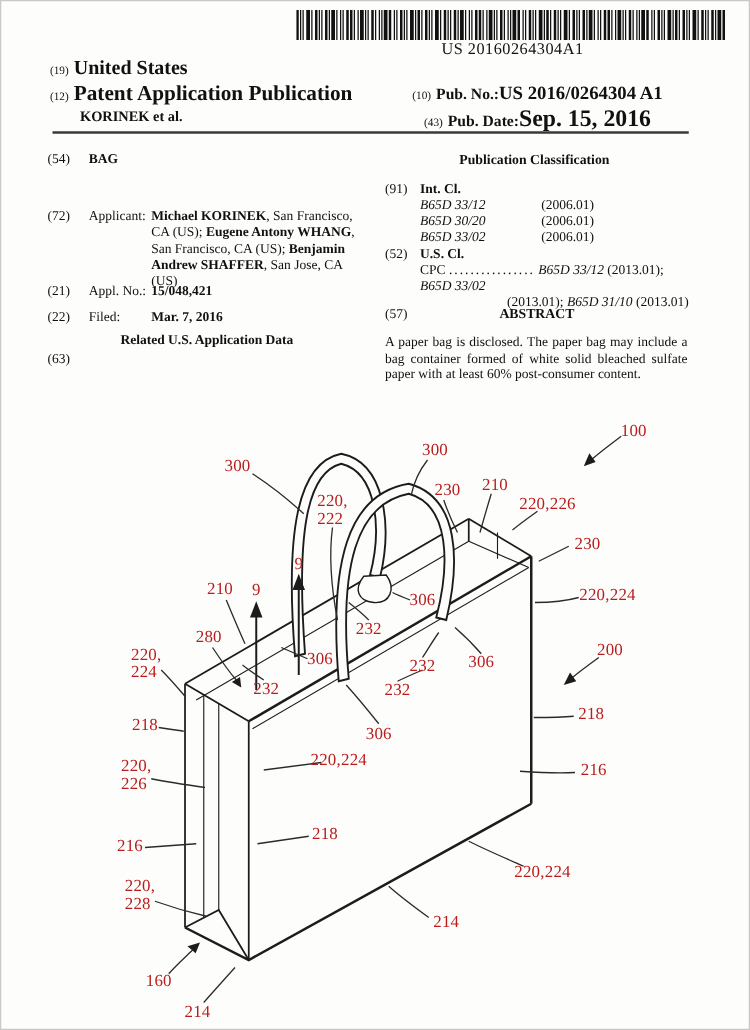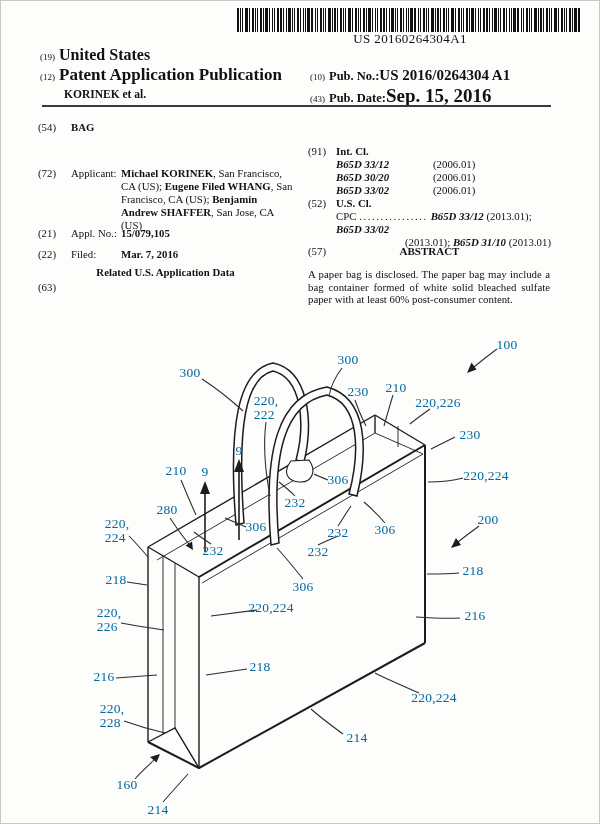--- a/index.html
+++ b/index.html
@@ -1,37 +1,37 @@
 <!DOCTYPE html>
 <html><head>
 <meta charset="utf-8">
 <style>
   html,body{margin:0;padding:0;background:#e8e8e6;}
   .page{position:relative;width:600px;height:824px;background:#fdfdfc;overflow:hidden;
         font-family:"Liberation Serif","DejaVu Serif",serif;color:#111;
         outline:1px solid #c9c9c7;outline-offset:-1px;margin:0 auto;}
   .abs{position:absolute;}
   .b{font-weight:bold;}
-  .bi{font-weight:bold;font-style:italic;}
+  .bi{font-weight:normal;font-style:italic;}
   .num{font-size:9px;white-space:nowrap;}
-  .hrow{display:flex;justify-content:flex-start;align-items:baseline;}
+  .hrow{display:flex;justify-content:center;align-items:baseline;}
   .barcode-number{position:absolute;left:237px;top:31px;width:346px;text-align:center;
                   font-size:13px;letter-spacing:.4px;}
   .rule{position:absolute;left:42px;top:105px;width:509px;height:2px;background:#3a3a3a;}
   .f{position:absolute;font-size:10.8px;line-height:13px;display:flex;align-items:flex-start;}
   .fnum{flex:none;width:33px;}
   .flabel{flex:none;width:50px;}
   .fval{flex:1;}
   .center{display:block;text-align:center;}
   .just{text-align:justify;}
   .clsrow{display:flex;padding-left:28px;line-height:13px;}
   .clscode{flex:none;width:97px;}
   .dots{letter-spacing:1.6px;}
   .fig-label{position:absolute;transform:translate(-50%,-50%);
-             font-size:13.5px;line-height:1.04;letter-spacing:.2px;color:#0369a1;
+             font-size:13.5px;line-height:1.04;letter-spacing:.2px;color:#b91c1c;
              white-space:pre-line;text-align:left;}
   svg .ln{stroke:#1c1c1c;fill:none;}
   svg .ldr{stroke:#2b2b2b;fill:none;stroke-width:1.05;}
   svg .hd{fill:#1c1c1c;stroke:none;}
   svg .wfill{fill:#fdfdfc;stroke:#1c1c1c;}
 </style>
 </head>
 <body>
 
 <div class="page">
@@ -185,41 +185,42 @@
 
   <div class="f" style="left:38px;top:121px;width:255px">
     <span class="fnum">(54)</span>
     <span class="b">BAG</span>
   </div>
 
 
   <div class="f" style="left:38px;top:167px;width:255px">
     <span class="fnum">(72)</span>
     <span class="flabel">Applicant:</span>
-    <span class="fval"><span class="b">Michael KORINEK</span><span>, San Francisco, CA (US); </span><span class="b">Eugene Filed WHANG</span><span>, San Francisco, CA (US); </span><span class="b">Benjamin Andrew SHAFFER</span><span>, San Jose, CA (US)</span></span>
+    <span class="fval"><span class="b">Michael KORINEK</span><span>, San Francisco, CA (US); </span><span class="b">Eugene Antony WHANG</span><span>, San Francisco, CA (US); </span><span class="b">Benjamin Andrew SHAFFER</span><span>, San Jose, CA (US)</span></span>
   </div>
 
   <div class="f" style="left:38px;top:227px;width:255px">
     <span class="fnum">(21)</span>
     <span class="flabel">Appl. No.:</span>
-    <span class="fval b">15/079,105</span>
+    <span class="fval b">15/048,421</span>
   </div>
 
   <div class="f" style="left:38px;top:248px;width:255px">
     <span class="fnum">(22)</span>
     <span class="flabel">Filed:</span>
     <span class="fval b">Mar. 7, 2016</span>
   </div>
 
   <div class="abs b center" style="left:38px;top:266px;width:255px;font-size:10.8px">Related U.S. Application Data</div>
 
   <div class="f" style="left:38px;top:281px;width:255px">
     <span class="fnum">(63)</span>
   </div>
 
+  <div class="abs b center" style="left:305px;top:122px;width:245px;font-size:11px">Publication Classification</div>
 
   <div class="f" style="left:308px;top:145px;width:243px">
     <span class="fnum" style="width:28px">(91)</span>
     <span class="b">Int. Cl.</span>
   </div>
   <div class="abs" style="left:308px;top:158px;width:243px;font-size:10.8px">
     <div class="clsrow">
       <span class="clscode bi">B65D 33/12</span>
       <span>(2006.01)</span>
     </div>

